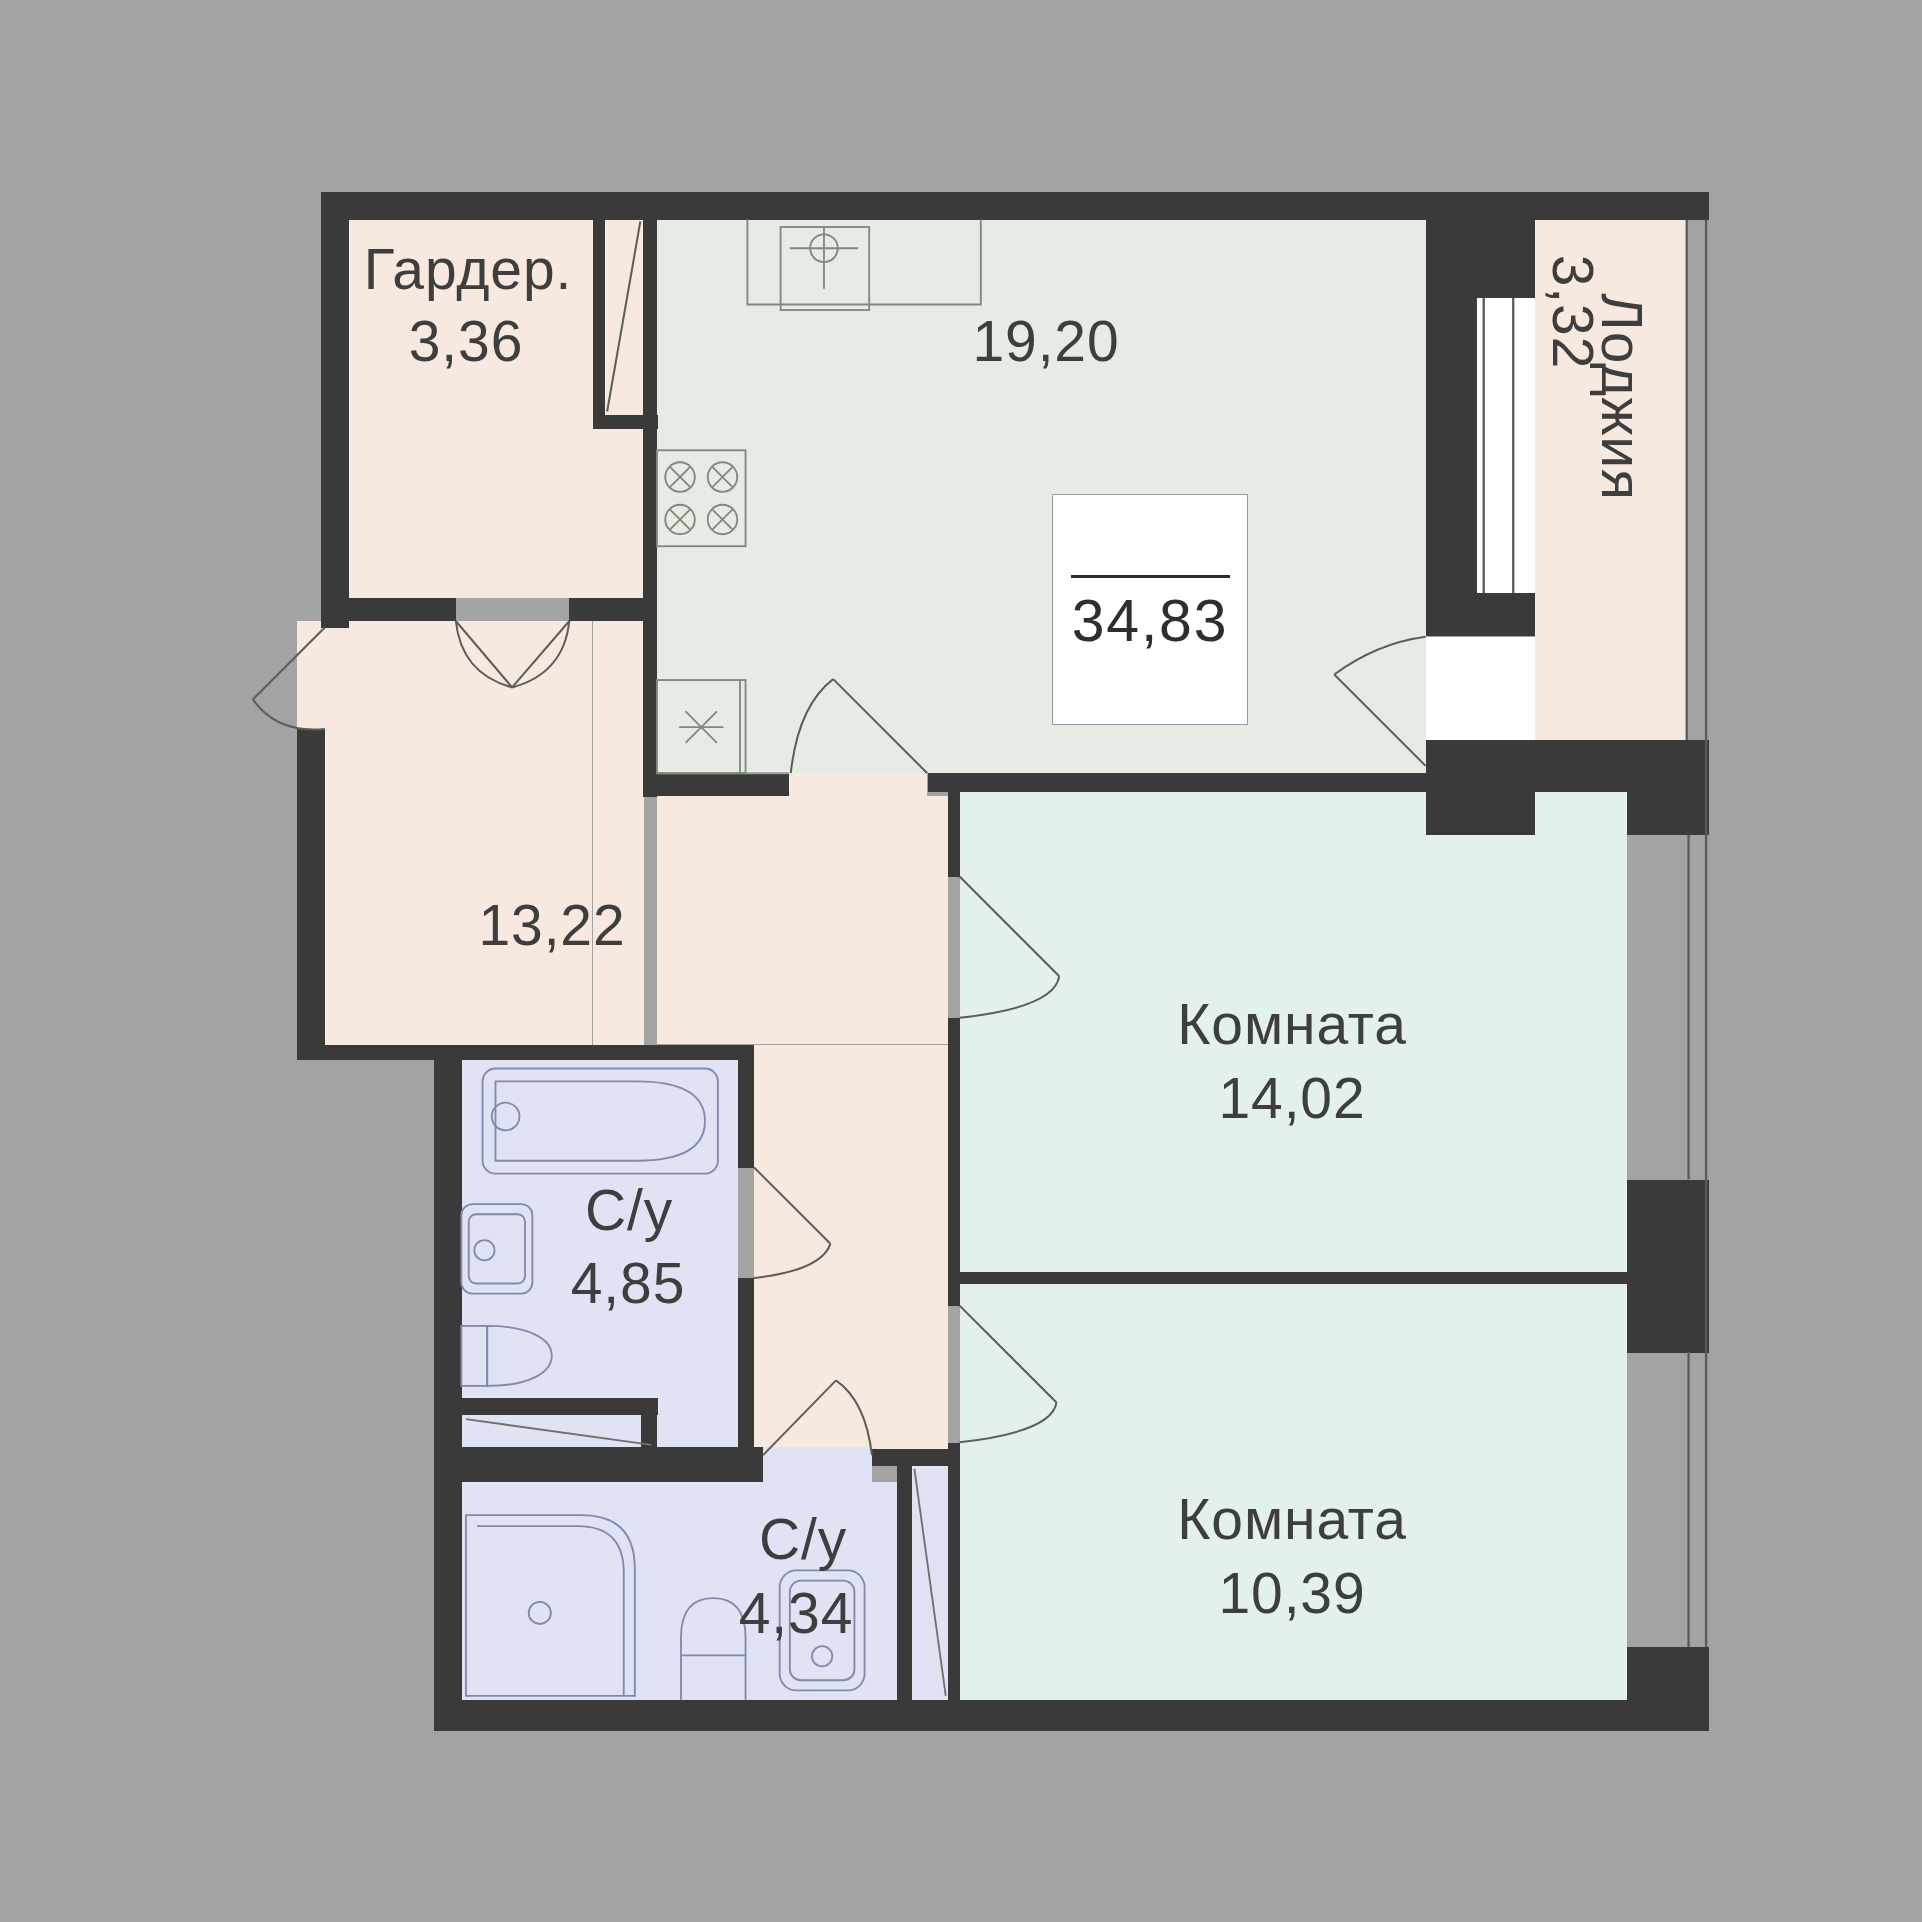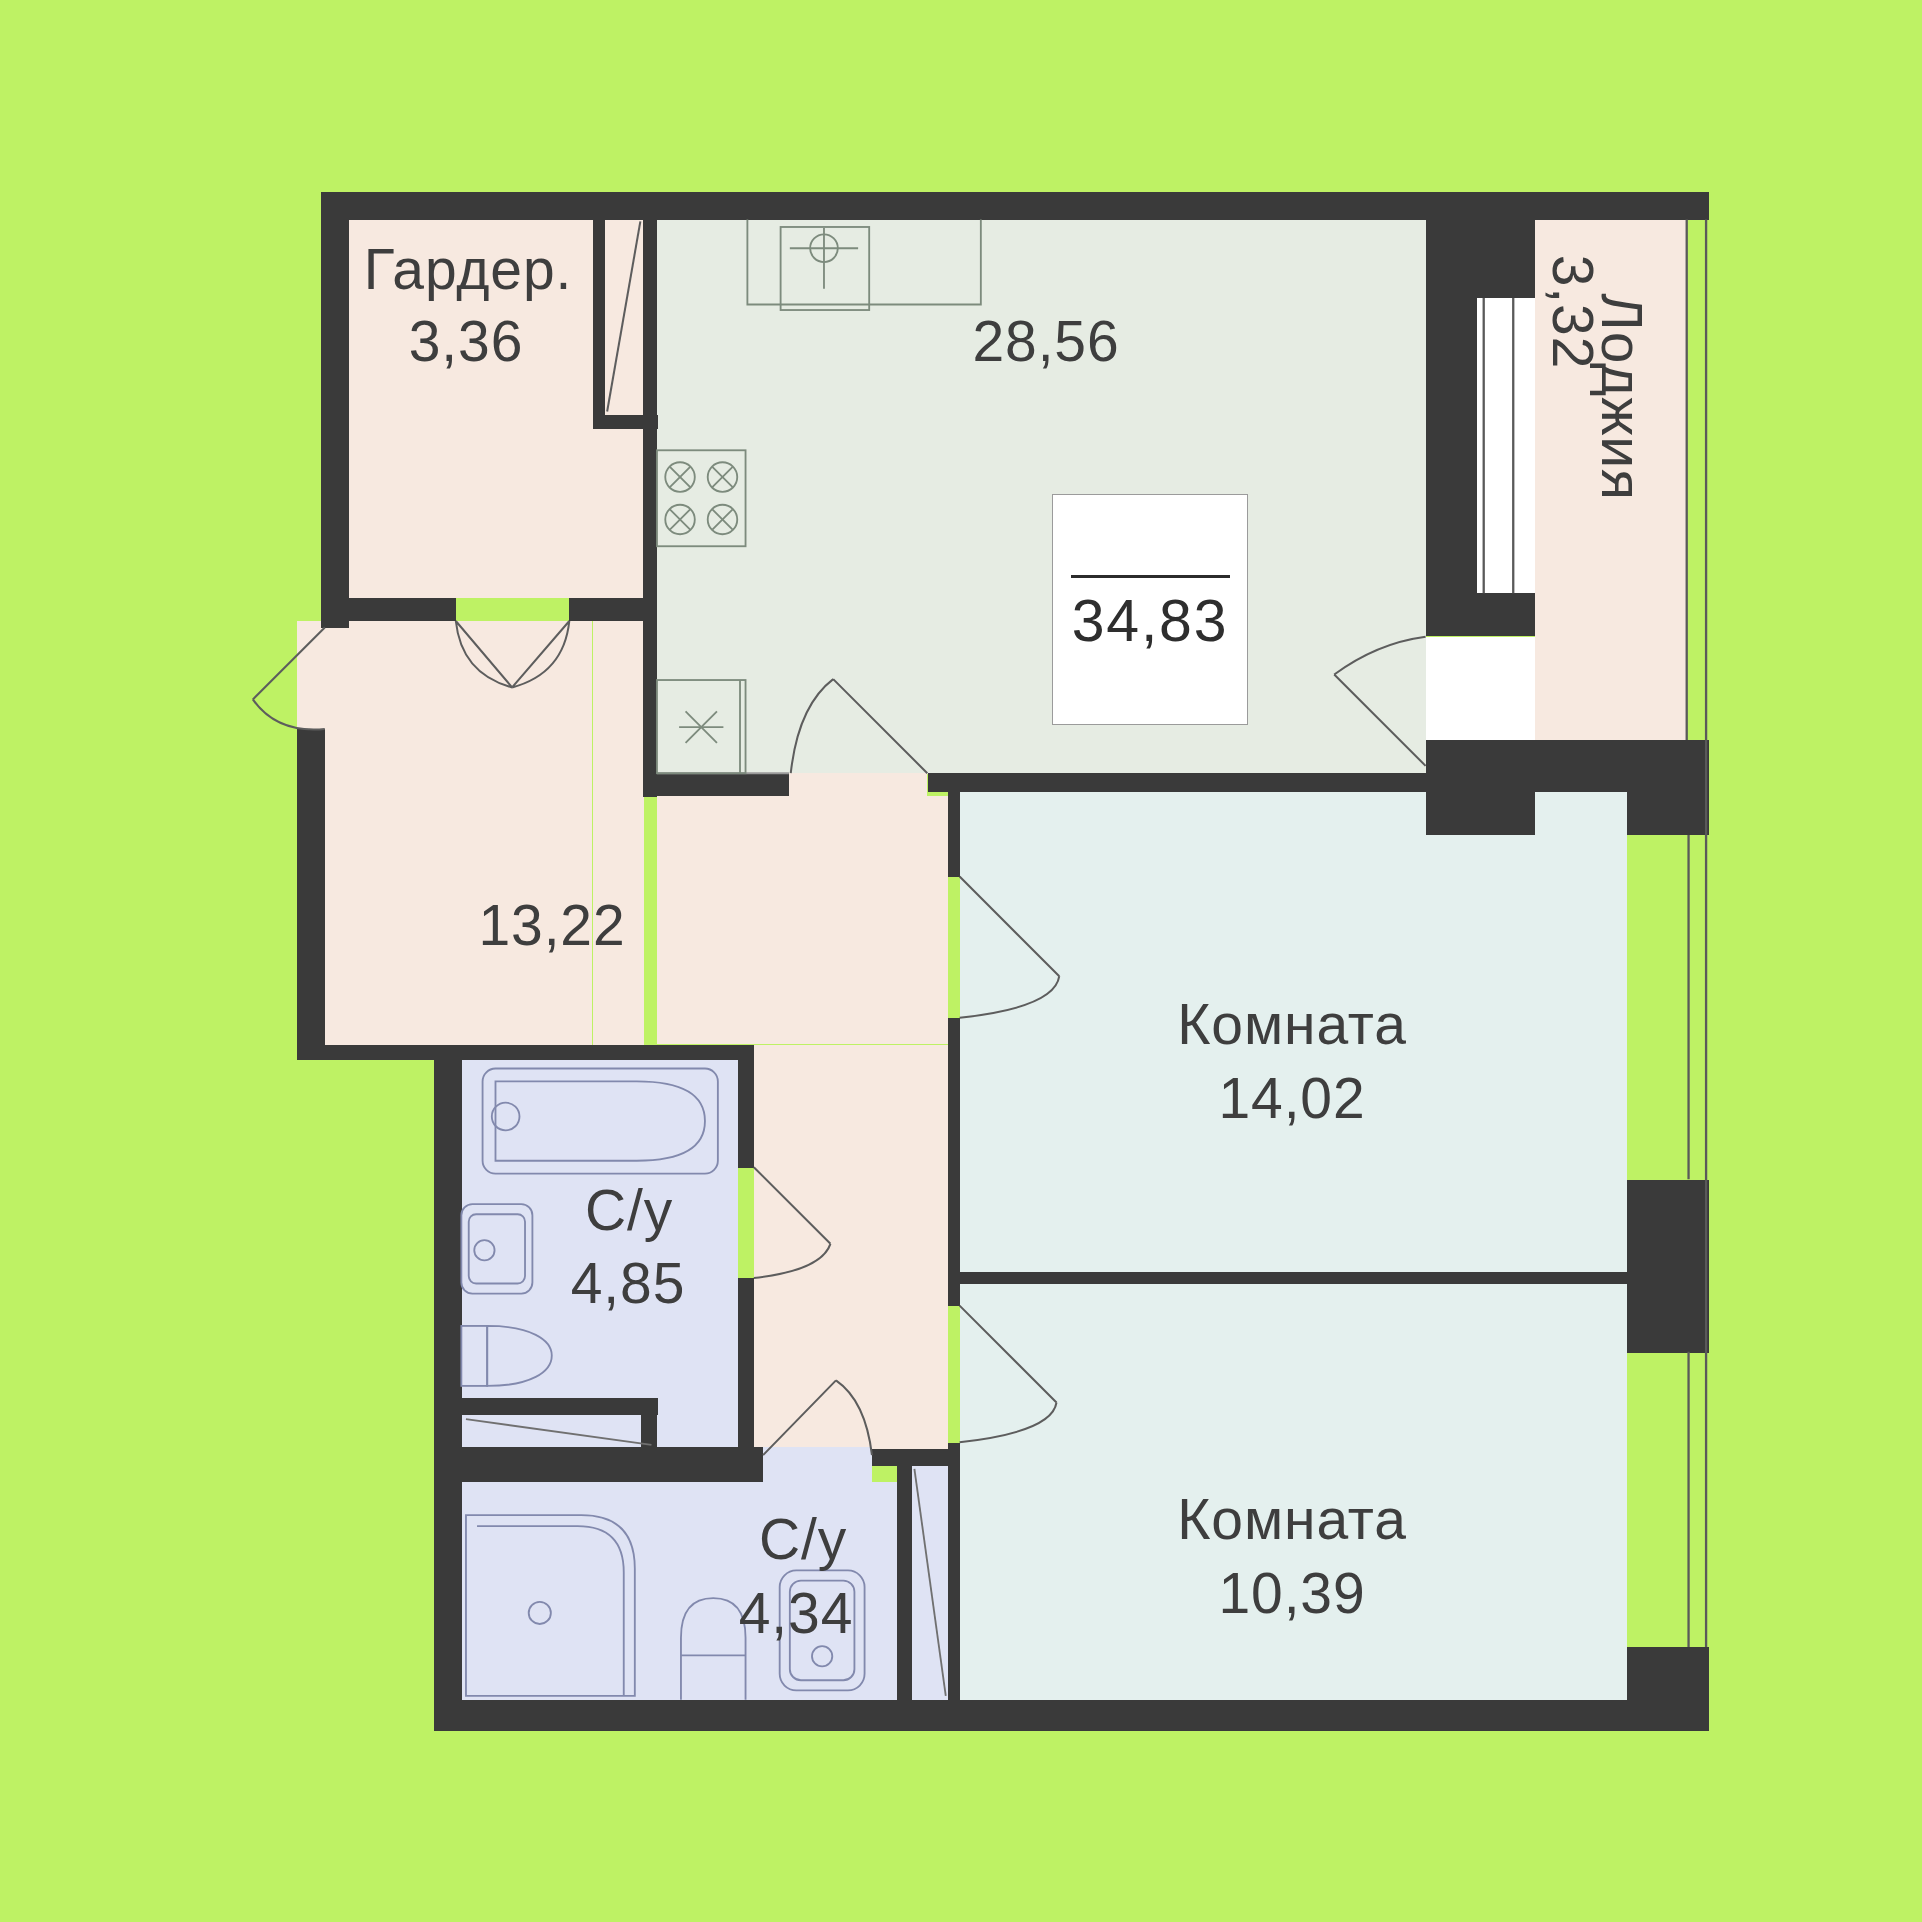--- a/index.html
+++ b/index.html
@@ -1,21 +1,21 @@
 <!DOCTYPE html>
 <html style="--wall: #3a3a3a; --beige: #f7e9e0; --green: #e6ece3; --cyan: #e4f0ee; --lav: #dfe3f4; --outline: #5f5f5f; --fixb: #8289ad; --fixk: #7d8b7d; --text: #3e3e3e; --badgeborder: #9b9b9b; --badgetext: #222222;font-size:14.8px"><head>
 <meta charset="utf-8">
 <style>
   :root{
     --wall:#3a3a3a; --beige:#f7e9e0; --green:#e6ece3; --cyan:#e4f0ee;
     --lav:#dfe3f4; --outline:#5f5f5f; --fixb:#8289ad; --fixk:#7d8b7d;
     --text:#3e3e3e; --badgeborder:#9b9b9b; --badgetext:#222222;
   }
   html,body{margin:0;padding:0;background:#fff;}
-  #plan{position:relative;width:1922px;height:1922px;background:#bef264;overflow:hidden;
+  #plan{position:relative;width:1922px;height:1922px;background:#a3a3a3;overflow:hidden;
         font-family:"Liberation Sans", sans-serif;}
   .fill,.wall{position:absolute;}
   .wall{background:var(--wall);}
   .beige{background:var(--beige);} .green{background:var(--green);}
   .cyan{background:var(--cyan);} .lav{background:var(--lav);} .white{background:#ffffff;}
   svg.overlay{position:absolute;left:0;top:0;width:1922px;height:1922px;}
   .lbl{position:absolute;transform:translate(-50%,-50%);color:var(--text);
        font-size:57px;letter-spacing:0.9px;white-space:nowrap;}
   .lbl.rot{transform:translate(-50%,-50%) rotate(90deg);}
   #badge{position:absolute;left:1052px;top:494px;width:194px;height:229px;background:#fff;
@@ -183,21 +183,21 @@
       <g>
         <rect x="845" y="1702" width="92" height="130" rx="18"></rect>
         <rect x="856" y="1713" width="70" height="108" rx="12"></rect>
         <circle cx="891" cy="1795" r="11"></circle>
       </g>
     </g>
   </svg>
 
   <div class="lbl" style="left:468px;top:269px">Гардер.</div>
   <div class="lbl" style="left:466px;top:341px">3,36</div>
-  <div class="lbl" style="left:1046px;top:341px">28,56</div>
+  <div class="lbl" style="left:1046px;top:341px">19,20</div>
   <div class="lbl rot" style="left:1622px;top:397px">Лоджия</div>
   <div class="lbl rot" style="left:1573px;top:312px">3,32</div>
   <div class="lbl" style="left:552px;top:925px">13,22</div>
   <div class="lbl" style="left:1292px;top:1024px">Комната</div>
   <div class="lbl" style="left:1292px;top:1098px">14,02</div>
   <div class="lbl" style="left:1292px;top:1519px">Комната</div>
   <div class="lbl" style="left:1292px;top:1593px">10,39</div>
   <div class="lbl" style="left:629px;top:1210px">С/у</div>
   <div class="lbl" style="left:628px;top:1283px">4,85</div>
   <div class="lbl" style="left:803px;top:1539px">С/у</div>

